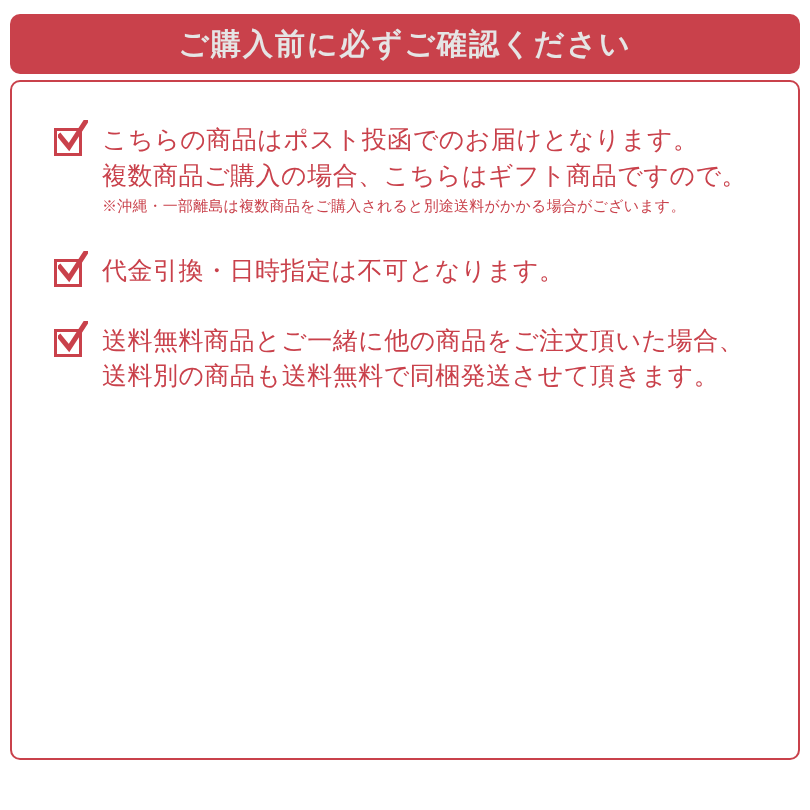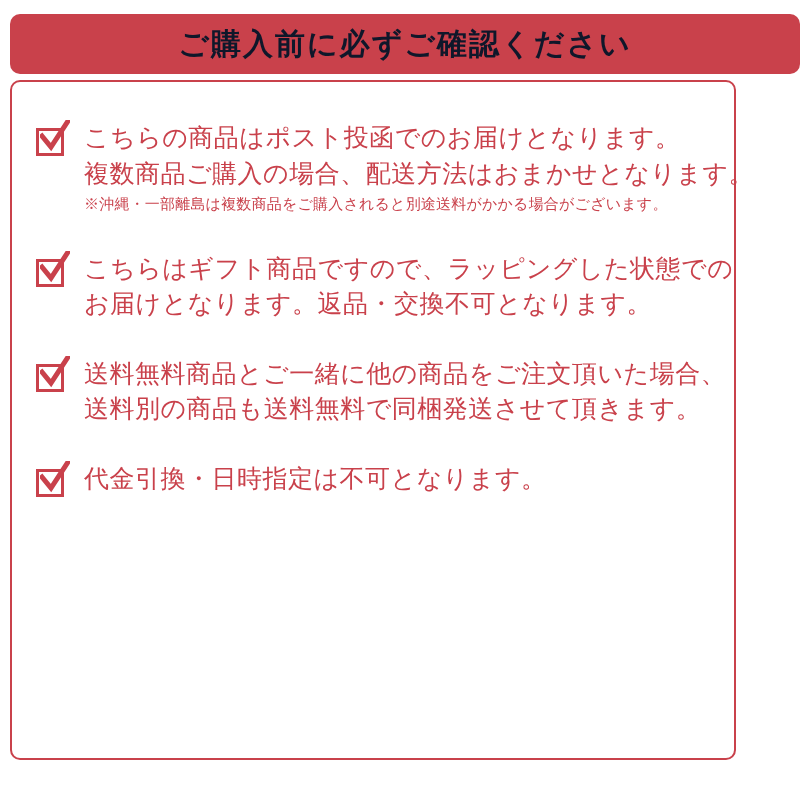--- a/index.html
+++ b/index.html
@@ -30,40 +30,39 @@
     width: 790px;
     height: 60px;
     background: #c9414b;
     border-radius: 10px;
     display: flex;
     align-items: center;
     justify-content: center;
     box-sizing: border-box;
   }
   .header-title {
-    color: #0f172a;
+    color: #e5e5e5;
     font-size: 30px;
     font-weight: bold;
     letter-spacing: 2px;
     line-height: 1;
     white-space: nowrap;
   }
 
   
   .card {
     position: absolute;
     left: 10px;
     top: 80px;
-    width: 726px;
+    width: 790px;
     height: 680px;
     border: 2px solid #c9414b;
     border-radius: 10px;
     box-sizing: border-box;
-    padding: 40px 30px 20px 18px;
-    font-family: Liberation Mono, monospace;
+    padding: 40px 30px 20px 36px;
   }
 
   .item {
     display: flex;
     align-items: flex-start;
     margin-bottom: 34px;
   }
   .item:last-child { margin-bottom: 0; }
 
   
@@ -126,63 +125,49 @@
       <div class="checkbox">
         <span class="box"></span>
         <span class="tick">
           <svg width="30" height="34" viewBox="0 0 30 34" xmlns="http://www.w3.org/2000/svg">
             <path d="M2 16 L11 27 L28 1" fill="none" stroke="#c9414b" stroke-width="5" stroke-linecap="square" stroke-linejoin="miter"></path>
           </svg>
         </span>
       </div>
       <div class="lines">
         <div class="line big">こちらの商品はポスト投函でのお届けとなります。</div>
-        <div class="line big">複数商品ご購入の場合、配送方法はおまかせとなります。</div>
+        <div class="line big">複数商品ご購入の場合、こちらはギフト商品ですので。</div>
         <div class="line small">※沖縄・一部離島は複数商品をご購入されると別途送料がかかる場合がございます。</div>
       </div>
     </div>
+
 
     <div class="item">
       <div class="checkbox">
         <span class="box"></span>
         <span class="tick">
           <svg width="30" height="34" viewBox="0 0 30 34" xmlns="http://www.w3.org/2000/svg">
             <path d="M2 16 L11 27 L28 1" fill="none" stroke="#c9414b" stroke-width="5" stroke-linecap="square" stroke-linejoin="miter"></path>
           </svg>
         </span>
       </div>
       <div class="lines">
-        <div class="line big">こちらはギフト商品ですので、ラッピングした状態での</div>
-        <div class="line big">お届けとなります。返品・交換不可となります。</div>
+        <div class="line big">代金引換・日時指定は不可となります。</div>
       </div>
     </div>
 
     <div class="item">
       <div class="checkbox">
         <span class="box"></span>
         <span class="tick">
           <svg width="30" height="34" viewBox="0 0 30 34" xmlns="http://www.w3.org/2000/svg">
             <path d="M2 16 L11 27 L28 1" fill="none" stroke="#c9414b" stroke-width="5" stroke-linecap="square" stroke-linejoin="miter"></path>
           </svg>
         </span>
       </div>
       <div class="lines">
         <div class="line big">送料無料商品とご一緒に他の商品をご注文頂いた場合、</div>
         <div class="line big">送料別の商品も送料無料で同梱発送させて頂きます。</div>
       </div>
     </div>
 
-    <div class="item">
-      <div class="checkbox">
-        <span class="box"></span>
-        <span class="tick">
-          <svg width="30" height="34" viewBox="0 0 30 34" xmlns="http://www.w3.org/2000/svg">
-            <path d="M2 16 L11 27 L28 1" fill="none" stroke="#c9414b" stroke-width="5" stroke-linecap="square" stroke-linejoin="miter"></path>
-          </svg>
-        </span>
-      </div>
-      <div class="lines">
-        <div class="line big">代金引換・日時指定は不可となります。</div>
-      </div>
-    </div>
-
   </div>
 </div>
 
 </body></html>

